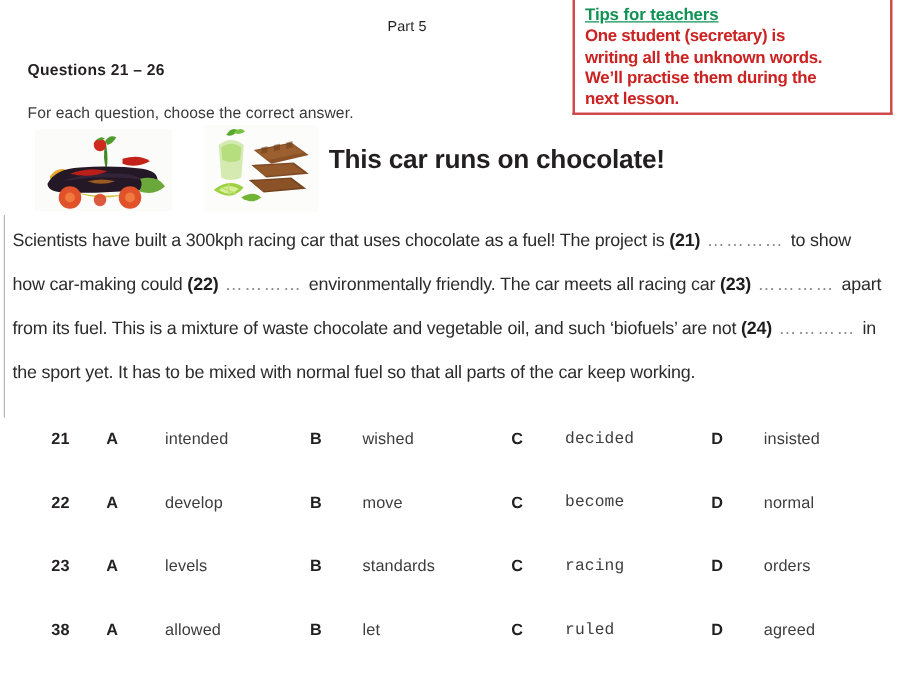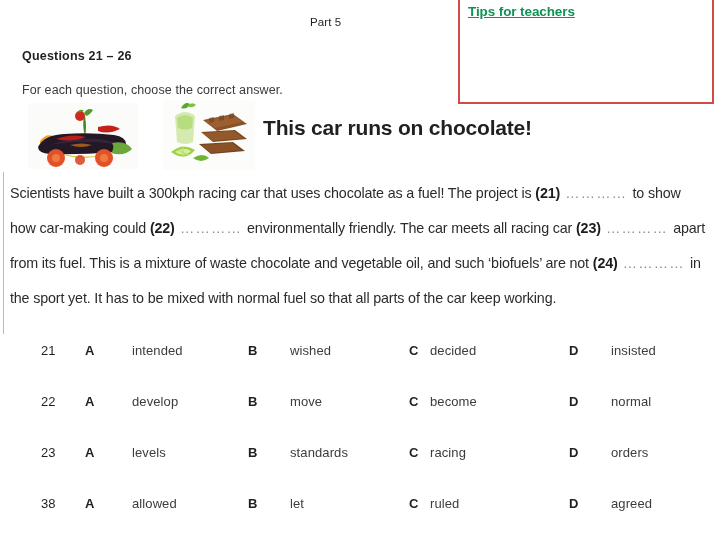--- a/index.html
+++ b/index.html
@@ -16,21 +16,21 @@
     color: #231f20;
     -webkit-font-smoothing: antialiased;
   }
 
   
   #tips-box {
     position: absolute;
     left: 458px;
     top: 0px;
     width: 256px;
-    height: 104px;
+    height: 92px;
     border: 2px solid #d04a4a;
     border-top: none;
     box-sizing: border-box;
     background: #ffffff;
     padding: 4px 6px 0 8px;
   }
   #tips-box .tips-heading {
     color: #119255;
     font-weight: bold;
     font-size: 13.5px;
@@ -139,48 +139,54 @@
     position: relative;
     height: 51px;
     font-size: 13px;
     color: #3c3c3c;
     letter-spacing: 0.1px;
   }
   .answer-row .qnum {
     position: absolute;
     left: 41px;
     top: 0;
-    font-weight: normal;
+    font-weight: bold;
     color: #231f20;
   }
   .answer-row .opt-letter {
     position: absolute;
     top: 0;
     font-weight: bold;
     color: #231f20;
   }
   .answer-row .opt-word {
     position: absolute;
     top: 0;
     color: #3c3c3c;
   }
   .answer-row .l-a { left: 85px; }
   .answer-row .w-a { left: 132px; }
   .answer-row .l-b { left: 248px; }
   .answer-row .w-b { left: 290px; }
   .answer-row .l-c { left: 409px; }
-  .answer-row .w-c { left: 430px; }
+  .answer-row .w-c { left: 452px; font-family: Liberation Mono, monospace; }
   .answer-row .l-d { left: 569px; }
   .answer-row .w-d { left: 611px; }
 </style>
 </head>
 <body>
 
 <div id="tips-box">
   <div class="tips-heading">Tips for teachers</div>
+  <div class="tips-body">
+    <div>One student (secretary) is</div>
+    <div>writing all the unknown words.</div>
+    <div>We’ll practise them during the</div>
+    <div>next lesson.</div>
+  </div>
 </div>
 
 <div id="part-title">Part 5</div>
 <div id="questions-range">Questions 21 – 26</div>
 <div id="instruction-line">For each question, choose the correct answer.</div>
 
 <svg id="veg-car-image" viewBox="0 0 110 66" xmlns="http://www.w3.org/2000/svg">
   <rect x="0" y="0" width="110" height="66" fill="#fbfbfa"></rect>
 
   <path d="M56 10 q4 -6 9 -3 q-3 5 -7 6 z" fill="#4f9b2e"></path>

